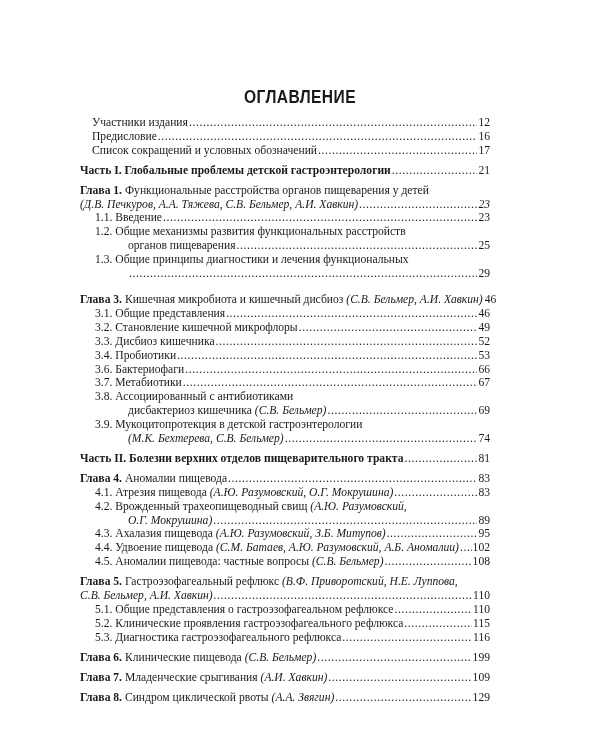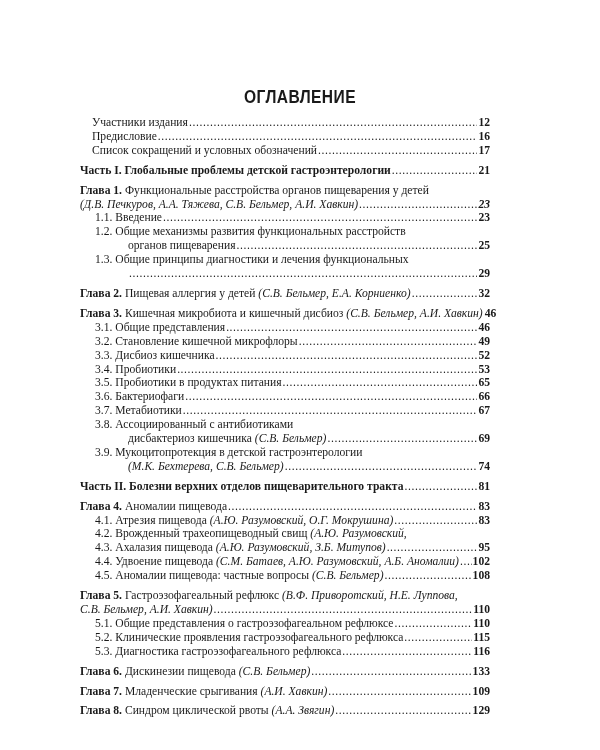--- a/index.html
+++ b/index.html
@@ -12,21 +12,21 @@
   .title {
     position:absolute; top:40px; left:0; width:600px; text-align:center;
     font-family: "Liberation Sans", "DejaVu Sans", sans-serif;
     font-weight:bold; font-size:19px; letter-spacing:0.5px; transform:scaleX(0.82);
   }
   .toc { position:absolute; top:70px; left:80px; width:410px; font-size:11.6px; line-height:13.9px; }
   .entry { display:flex; align-items:flex-end; }
   .entry .txt { white-space:nowrap; }
   .entry .dots { flex:1; overflow:hidden; white-space:nowrap; margin:0 1px; }
   .entry .dots::after { content:"........................................................................................................................................................................................................................"; letter-spacing:0.6px; }
-  .entry .pg { white-space:nowrap;font-weight:bold; }
+  .entry .pg { white-space:nowrap; }
   .line { white-space:nowrap; }
   .front { padding-left:12px; }
   .sub { padding-left:15px; }
   .sub2 { padding-left:48px; }
   b { font-weight:bold; }
   i { font-style:italic; }
   .gap { height:6px; }
 </style>
 </head>
 <body>
@@ -81,25 +81,20 @@
     </div>
     <div>
       <div class="line sub">1.3. Общие принципы диагностики и лечения функциональных</div>
       <div class="entry sub2">
           <span class="dots"></span>
           <span class="pg">29</span>
         </div>
     </div>
     <div class="gap"></div>
 
-    <div class="entry">
-        <span class="txt"><b>Глава 2.</b> <span>Пищевая аллергия у детей </span><i>(С.В. Бельмер, Е.А. Корниенко)</i></span>
-        <span class="dots"></span>
-        <span class="pg">32</span>
-      </div>
     <div class="gap"></div>
 
     <div class="entry">
         <span class="txt"><b>Глава 3.</b> <span>Кишечная микробиота и кишечный дисбиоз </span><i>(С.В. Бельмер, А.И. Хавкин)</i></span>
         <span class="dots"></span>
         <span class="pg">46</span>
       </div>
     <div class="entry sub">
         <span class="txt">3.1. Общие представления</span>
         <span class="dots"></span>
@@ -114,25 +109,20 @@
         <span class="txt">3.3. Дисбиоз кишечника</span>
         <span class="dots"></span>
         <span class="pg">52</span>
       </div>
     <div class="entry sub">
         <span class="txt">3.4. Пробиотики</span>
         <span class="dots"></span>
         <span class="pg">53</span>
       </div>
     <div class="entry sub">
-        <span class="txt">3.5. Пробиотики в продуктах питания</span>
-        <span class="dots"></span>
-        <span class="pg">65</span>
-      </div>
-    <div class="entry sub">
         <span class="txt">3.6. Бактериофаги</span>
         <span class="dots"></span>
         <span class="pg">66</span>
       </div>
     <div class="entry sub">
         <span class="txt">3.7. Метабиотики</span>
         <span class="dots"></span>
         <span class="pg">67</span>
       </div>
     <div>
@@ -165,20 +155,25 @@
         <span class="dots"></span>
         <span class="pg">83</span>
       </div>
     <div class="entry sub">
         <span class="txt"><span>4.1. Атрезия пищевода </span><i>(А.Ю. Разумовский, О.Г. Мокрушина)</i></span>
         <span class="dots"></span>
         <span class="pg">83</span>
       </div>
     <div>
       <div class="line sub"><span>4.2. Врожденный трахеопищеводный свищ </span><i>(А.Ю. Разумовский,</i></div>
+      <div class="entry sub2">
+          <i class="txt">О.Г. Мокрушина)</i>
+          <span class="dots"></span>
+          <span class="pg">89</span>
+        </div>
     </div>
     <div class="entry sub">
         <span class="txt"><span>4.3. Ахалазия пищевода </span><i>(А.Ю. Разумовский, З.Б. Митупов)</i></span>
         <span class="dots"></span>
         <span class="pg">95</span>
       </div>
     <div class="entry sub">
         <span class="txt"><span>4.4. Удвоение пищевода </span><i>(С.М. Батаев, А.Ю. Разумовский, А.Б. Аномалии)</i></span>
         <span class="dots"></span>
         <span class="pg">102</span>
@@ -209,23 +204,23 @@
         <span class="pg">115</span>
       </div>
     <div class="entry sub">
         <span class="txt">5.3. Диагностика гастроэзофагеального рефлюкса</span>
         <span class="dots"></span>
         <span class="pg">116</span>
       </div>
     <div class="gap"></div>
 
     <div class="entry">
-        <span class="txt"><b>Глава 6.</b> <span>Дискинезии пищевода </span><i>(С.В. Бельмер)</i></span>
-        <span class="dots"></span>
-        <span class="pg">133</span>
+        <span class="txt"><b>Глава 6.</b> <span>Клинические пищевода </span><i>(С.В. Бельмер)</i></span>
+        <span class="dots"></span>
+        <span class="pg">199</span>
       </div>
     <div class="gap"></div>
     <div class="entry">
         <span class="txt"><b>Глава 7.</b> <span>Младенческие срыгивания </span><i>(А.И. Хавкин)</i></span>
         <span class="dots"></span>
         <span class="pg">109</span>
       </div>
     <div class="gap"></div>
     <div class="entry">
         <span class="txt"><b>Глава 8.</b> <span>Синдром циклической рвоты </span><i>(А.А. Звягин)</i></span>

